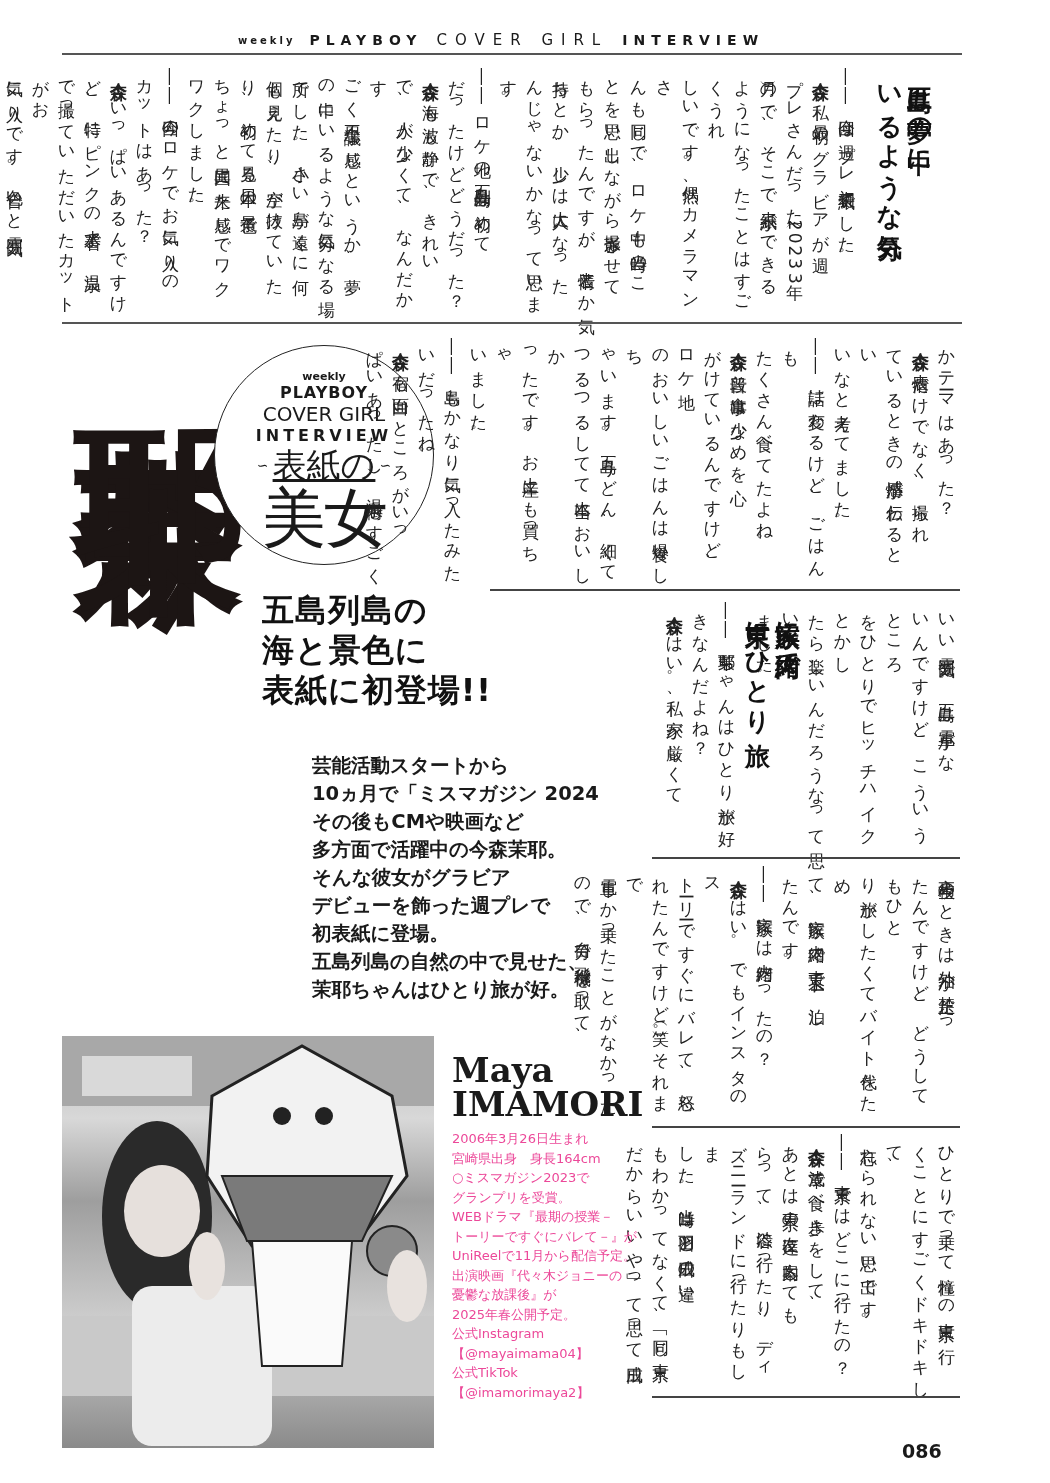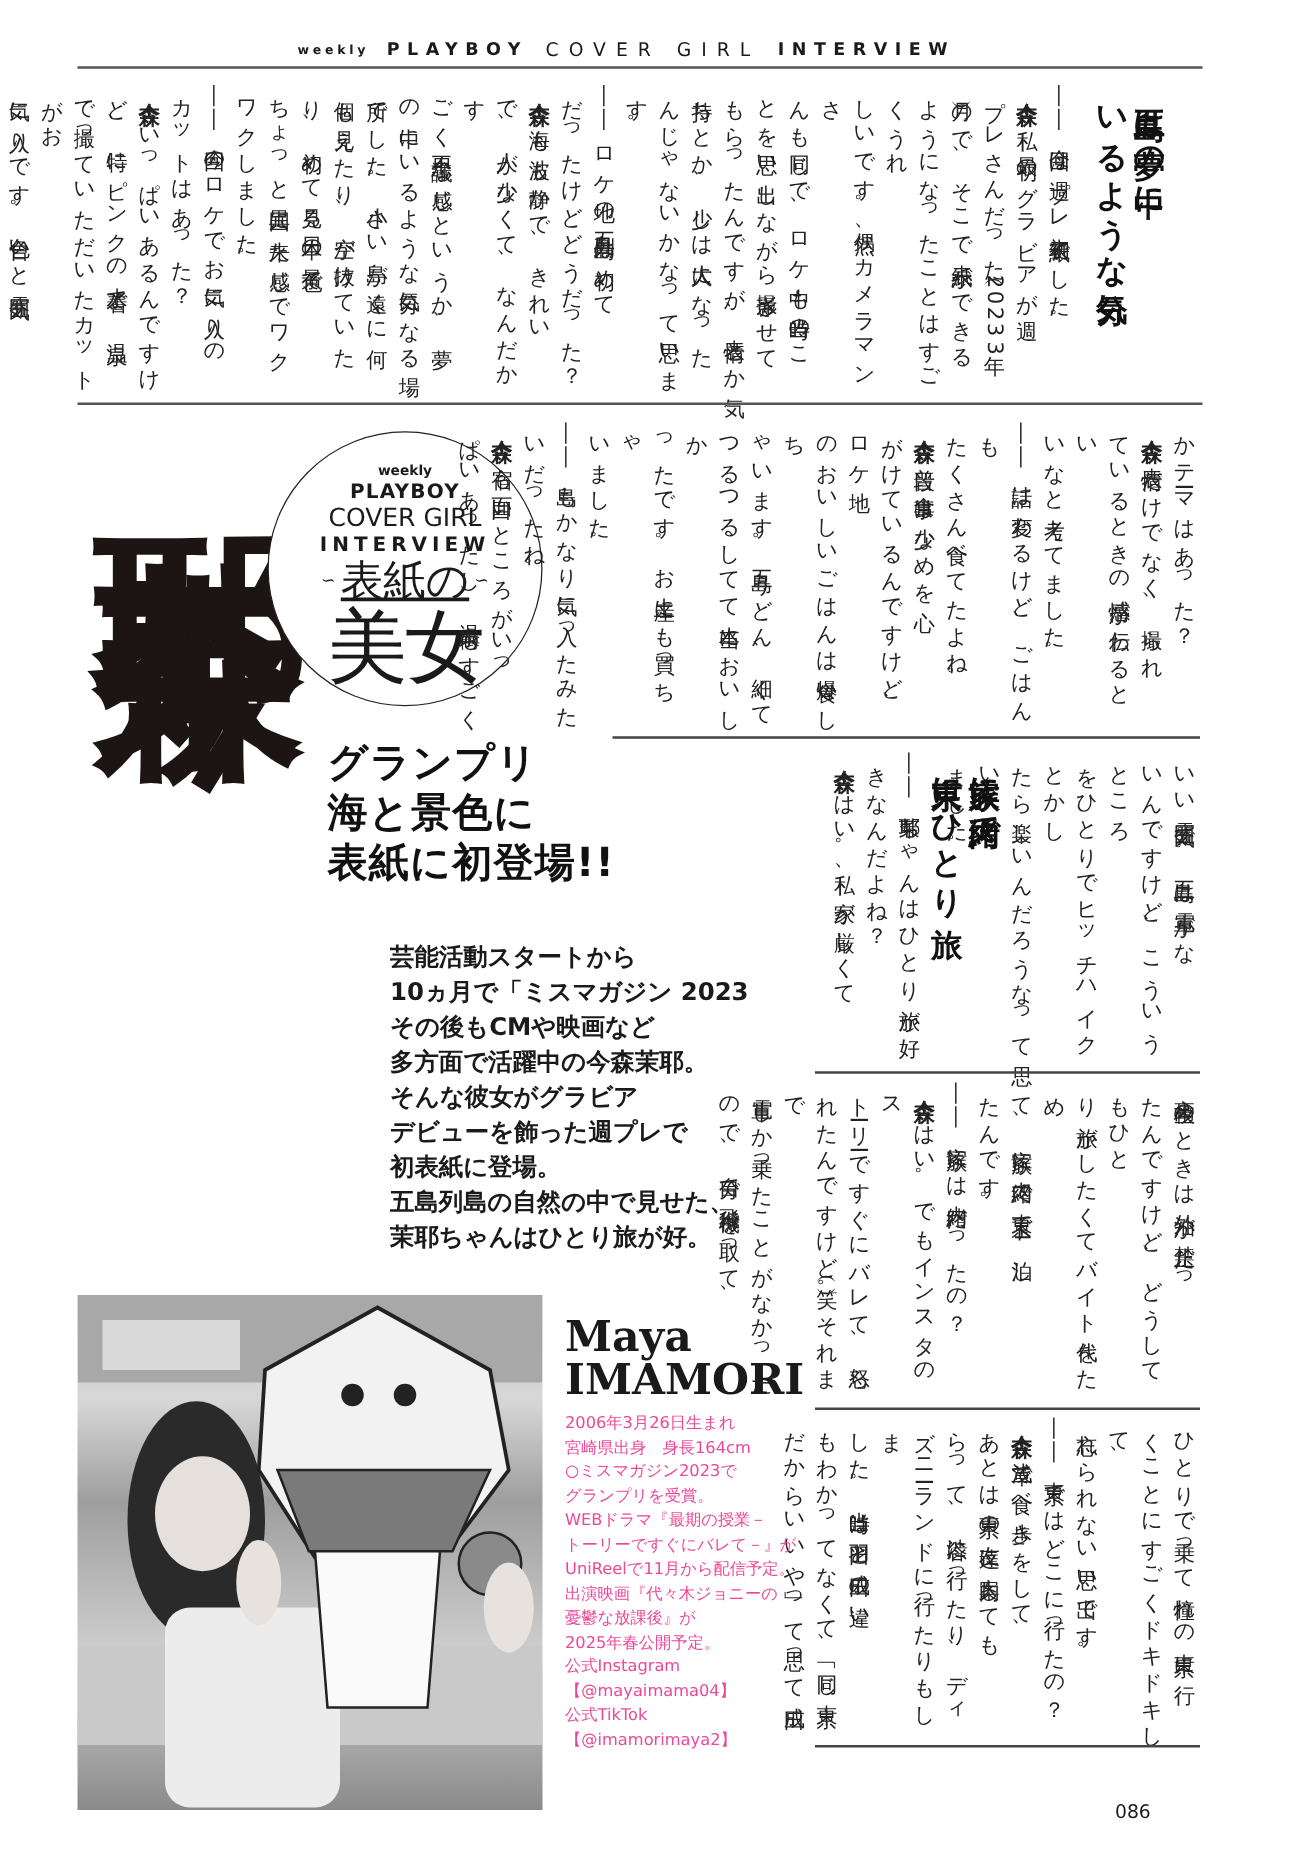--- a/index.html
+++ b/index.html
@@ -30,21 +30,21 @@
   .badge .b4 { font-size:16px; font-weight:bold; letter-spacing:4px; }
   .badge .b5 { font-size:34px; font-family:"DejaVu Serif", serif; line-height:40px;text-decoration:underline; }
   .badge .b6 { font-size:64px; font-family:"DejaVu Serif", serif; line-height:66px; letter-spacing:-2px;}
   .badge .orn { font-size:14px; font-family:"DejaVu Serif", serif; }
   .headline { font-family:"DejaVu Sans", sans-serif; font-weight:900; font-size:32px; line-height:40px; letter-spacing:1px; color:#111; }
   .lead { font-family:"DejaVu Sans", sans-serif; font-weight:bold; font-size:19.5px; line-height:28px; color:#1a1a1a; }
   .profile-name { font-family:"DejaVu Serif", serif; font-size:34px; line-height:34px; color:#1a1a1a; font-weight:bold;}
   .profile { font-size:13px; line-height:19.5px; color:#ec4899; }
   .photo { left:62px; top:1036px; width:372px; height:412px; overflow:hidden;
            background:linear-gradient(180deg,#b9b9b9 0%,#d8d8d8 20%,#9e9e9e 40%,#cfcfcf 70%,#8a8a8a 100%); }
-  .pagenum { font-size:15px; font-weight:normal; }
+  .pagenum { font-size:19px; font-weight:bold;margin-left:10px; }
 </style>
 </head>
 <body>
 
 <div class="abs header">
   <span class="h-weekly">weekly</span>
   <span class="h-playboy">PLAYBOY</span>
   <span class="h-cover">COVER GIRL</span>
   <span class="h-interview">INTERVIEW</span>
 </div>
@@ -70,28 +70,28 @@
     <span class="b5">表紙の</span>
     <span class="orn">∽</span>
   </div>
   <span class="b6">美女</span>
 </div>
 
 <div class="abs vcol" id="col-mid" style="right:90px; top:338px; height:240px; width:440px;"><div>かテーマはあった？</div><div><span class="sp">今森</span>　表情だけでなく、撮られ</div><div>ているときの感情が伝わるとい</div><div>いなと考えてました。</div><div>――話は変わるけど、ごはんも</div><div>たくさん食べてたよね。</div><div><span class="sp">今森</span>　普段、食事は少なめを心</div><div>がけているんですけど、ロケ地</div><div>のおいしいごはんは爆食いしち</div><div>ゃいます。五島うどん、細くて</div><div>つるつるしてて本当においしか</div><div>ったです。お土産にも買っちゃ</div><div>いました。</div><div>――島もかなり気に入ったみた</div><div>いだったね。</div><div><span class="sp">今森</span>　宿も面白いところがいっ</div><div>ぱいあったし、温泉街もすごく</div></div>
 <div class="abs rule-thin" style="left:490px; top:589px; width:470px;"></div>
 
 <div class="abs headline" style="left:262px; top:590px;">
-  <div>グランプリ</div>
+  <div>五島列島の</div>
   <div>海と景色に</div>
   <div>表紙に初登場!!</div>
 </div>
 
 <div class="abs lead" style="left:276px; top:752px;margin-left:36px;" id="lead">
     <div>芸能活動スタートから</div>
-    <div>10ヵ月で「ミスマガジン 2023</div>
+    <div>10ヵ月で「ミスマガジン 2024</div>
     <div>その後もCMや映画など</div>
     <div>多方面で活躍中の今森茉耶。</div>
     <div>そんな彼女がグラビア</div>
     <div>デビューを飾った週プレで</div>
     <div>初表紙に登場。</div>
     <div>五島列島の自然の中で見せた、</div>
     <div>茉耶ちゃんはひとり旅が好。</div>
   </div>
 
 <div class="abs vcol" id="col-r3" style="right:90px; top:602px; height:240px; width:140px;"><div>いい雰囲気で。五島は電車がな</div><div>いんですけど、こういうところ</div><div>をひとりでヒッチハイクとかし</div><div>たら楽しいんだろうなって思い</div><div>ました。</div></div>

